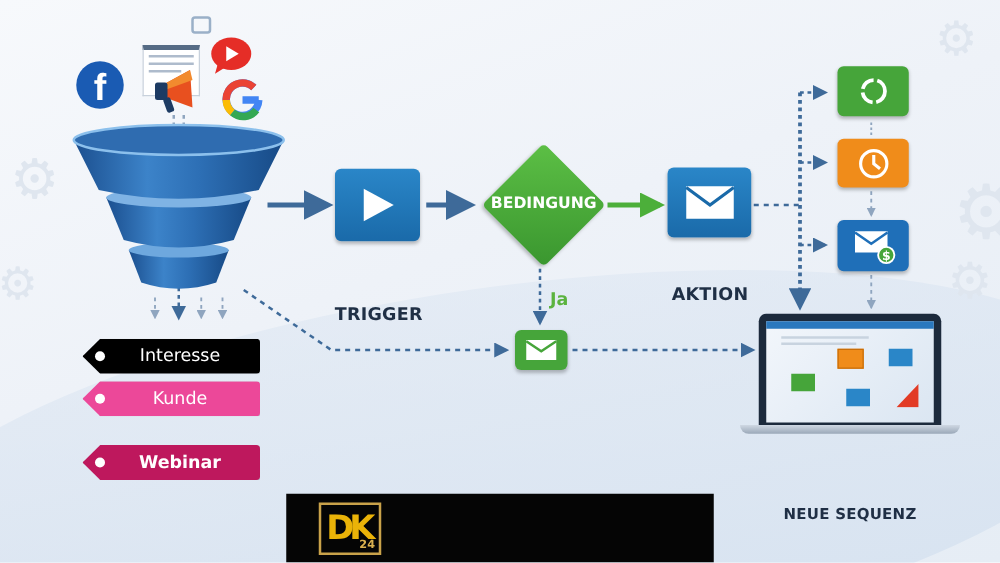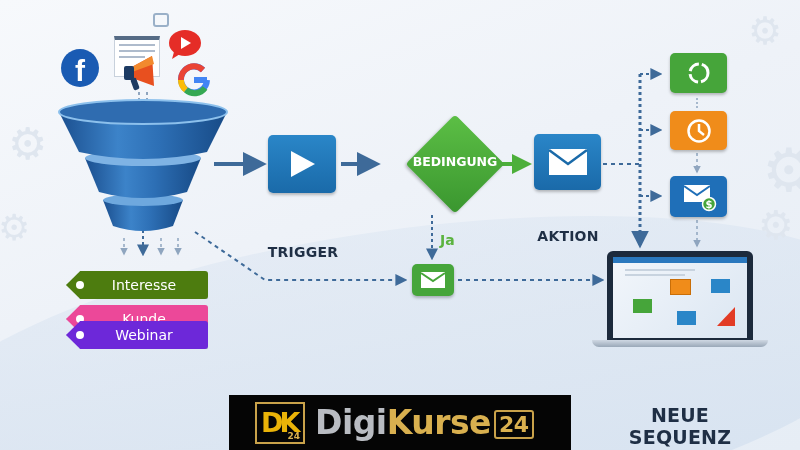--- a/index.html
+++ b/index.html
@@ -120,41 +120,41 @@
     <ellipse cx="88" cy="104" rx="40" ry="6" fill="#6ea8de"></ellipse>
 
     <path d="M30,62 L146,62 L132,96 Q88,108 44,96 Z" fill="url(#fg)"></path>
     <ellipse cx="88" cy="62" rx="58" ry="8" fill="#7fb3e4"></ellipse>
 
     <path d="M4,16 L172,16 L152,56 Q88,70 24,56 Z" fill="url(#fg)"></path>
     <ellipse cx="88" cy="16" rx="84" ry="12" fill="#2f6cb0" stroke="#8cc0ec" stroke-width="2"></ellipse>
   </svg>
 </div>
 
-<div class="tag" style="top:271px;background:#4d7c0f;">
+<div class="tag" style="top:271px;background:#000000;">
   <div class="hole"></div>
   <span>Interesse</span>
 </div>
 <div class="tag" style="top:305px;background:#ec4899;">
   <div class="hole"></div>
   <span>Kunde</span>
 </div>
-<div class="tag" style="top:321px;background:#6d28d9;">
+<div class="tag" style="top:356px;background:#be185d;font-weight:bold;">
   <div class="hole"></div>
   <span>Webinar</span>
 </div>
 
 <div class="node-box" style="left:268px;top:135px;width:68px;height:58px;background:linear-gradient(#2a86c8,#1a6aa9);">
   <svg width="30" height="30">
       <polygon points="4,2 28,15 4,28" fill="#fff"></polygon>
     </svg>
 </div>
 <div class="label-cap" style="left:258px;top:204px;width:90px;">TRIGGER</div>
 
-<div class="abs" style="left:385px;top:114px;width:100px;height:100px;margin-left:20px;">
+<div class="abs" style="left:385px;top:114px;width:100px;height:100px;">
   <div style="position:absolute;left:15px;top:15px;width:70px;height:70px;background:linear-gradient(135deg,#5cbf45,#3a962f);transform:rotate(45deg);border-radius:4px;box-shadow:0 2px 3px rgba(0,0,0,.25);"></div>
   <div style="position:absolute;left:0;top:40px;width:100px;text-align:center;color:#fff;font-size:12.5px;font-weight:bold;">BEDINGUNG</div>
 </div>
 <div class="abs" style="left:440px;top:232px;color:#5bb33f;font-weight:bold;font-size:14px;">Ja</div>
 
 <div class="node-box" style="left:534px;top:134px;width:67px;height:56px;background:linear-gradient(#2a86c8,#1a6aa9);">
   <svg width="40" height="28">
     <rect x="1" y="1" width="38" height="26" fill="#fff"></rect>
     <polyline points="1,2 20,16 39,2" fill="none" stroke="#1a6aa9" stroke-width="2.5"></polyline>
   </svg>
@@ -194,23 +194,20 @@
     <div style="position:absolute;left:12px;top:12px;width:70px;height:2px;background:#c8d3df;"></div>
     <div style="position:absolute;left:12px;top:17px;width:60px;height:2px;background:#c8d3df;"></div>
     <div style="position:absolute;left:57px;top:22px;width:19px;height:14px;background:#f08c1a;border:1px solid #c96e08;"></div>
     <div style="position:absolute;left:98px;top:22px;width:19px;height:14px;background:#2a86c8;"></div>
     <div style="position:absolute;left:20px;top:42px;width:19px;height:14px;background:#46a53a;"></div>
     <div style="position:absolute;left:64px;top:54px;width:19px;height:14px;background:#2a86c8;"></div>
     <div style="position:absolute;left:104px;top:50px;width:18px;height:19px;background:#e23b25;clip-path:polygon(100% 0,100% 100%,0 100%);"></div>
   </div>
 </div>
 <div class="abs" style="left:592px;top:340px;width:176px;height:7px;background:linear-gradient(#cfd8e3,#9aa8b8);border-radius:0 0 8px 8px;"></div>
-<div class="label-cap" style="left:600px;top:364px;width:160px;font-size:19px;">NEUE SEQUENZ</div>
+<div class="label-cap" style="left:600px;top:364px;width:160px;font-size:12px;">NEUE SEQUENZ</div>
 
 <div class="logo">
   <div class="logo-mark">
     <span style="position:absolute;left:4px;top:3px;color:#eab308;font-weight:bold;font-size:27px;letter-spacing:-4px;">DK</span>
     <span style="position:absolute;right:3px;bottom:1px;color:#d9b04f;font-size:9px;font-weight:bold;">24</span>
   </div>
-  <div class="logo-text">
-    <span class="digi">Digi</span><span class="kurse">Kurse</span><span class="num">24</span>
-  </div>
 </div>
 
 </body></html>

